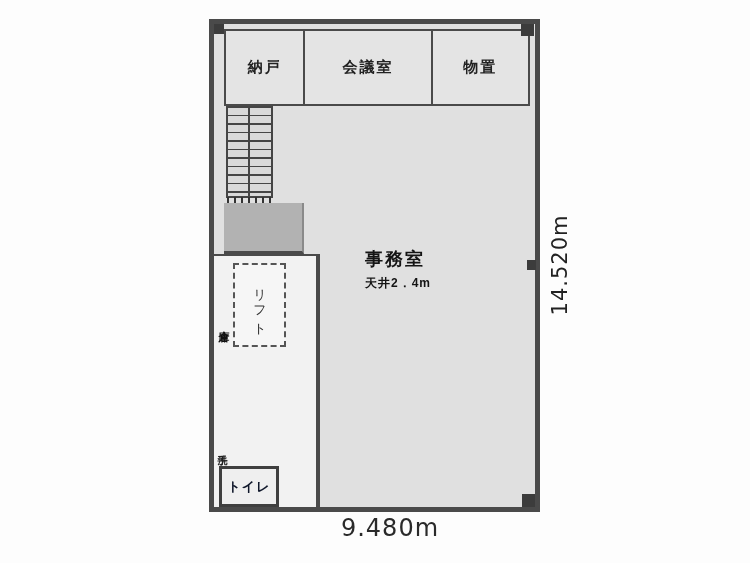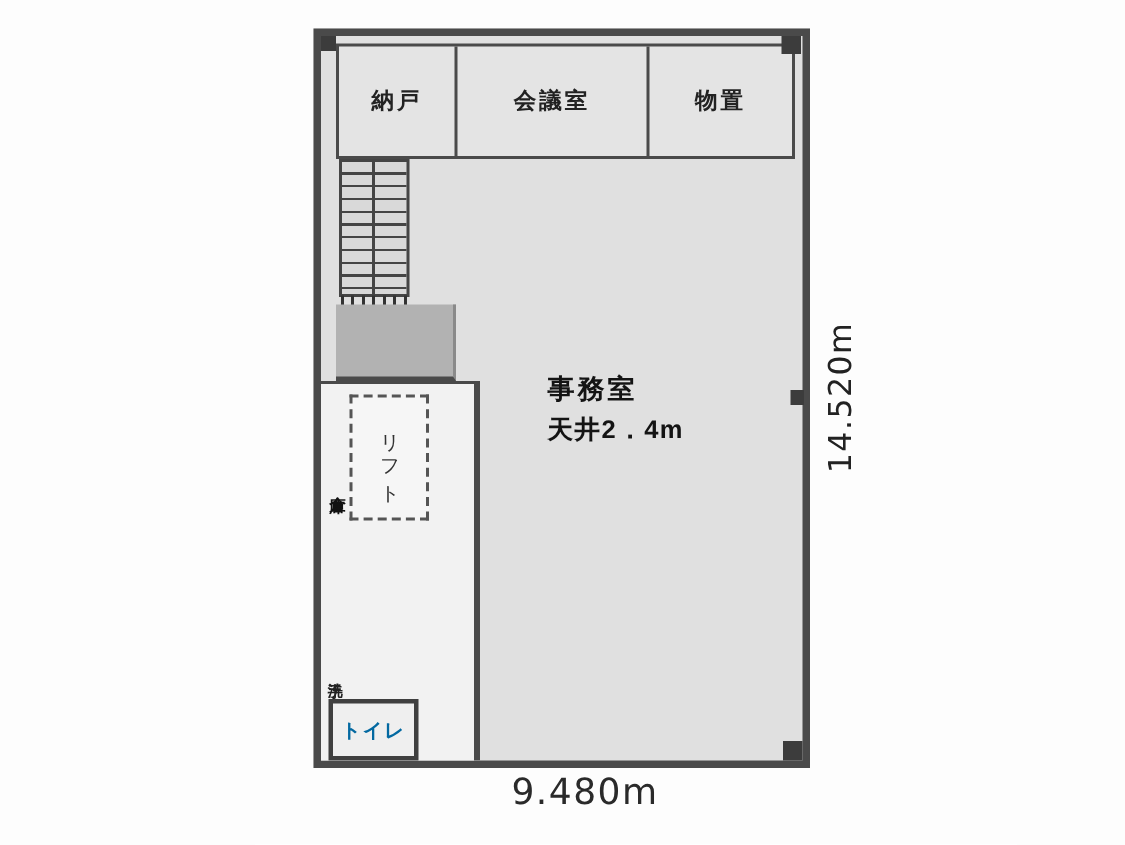--- a/index.html
+++ b/index.html
@@ -70,29 +70,29 @@
     left:215px;top:426px;width:14px;height:42px;
     font-size:10px;font-weight:bold;color:#222;
     display:flex;align-items:center;justify-content:center;
   }
 
   
   .toilet{
     left:219px;top:466px;width:60px;height:41px;
     background:#efefef;border:3px solid #3f3f3f;
     display:flex;align-items:center;justify-content:center;
-    font-size:13px;font-weight:bold;color:#0369a1;letter-spacing:1px;
+    font-size:13px;font-weight:bold;color:#0f172a;letter-spacing:1px;
   }
 
   
   .office-label{
     left:365px;top:246px;width:170px;line-height:1.55;
     font-size:18px;font-weight:bold;color:#141414;letter-spacing:2px;
   }
-  .office-ceiling{font-size:17px;letter-spacing:1px;}
+  .office-ceiling{font-size:12px;letter-spacing:1px;}
 
   
   .col-marker{background:#3c3c3c;}
   .cm-tl{left:214px;top:24px;width:10px;height:10px;}
   .cm-tr{left:521px;top:24px;width:13px;height:12px;}
   .cm-br{left:522px;top:494px;width:13px;height:13px;}
   .cm-tick{left:527px;top:260px;width:9px;height:10px;}
 
   
   .dim-right{

